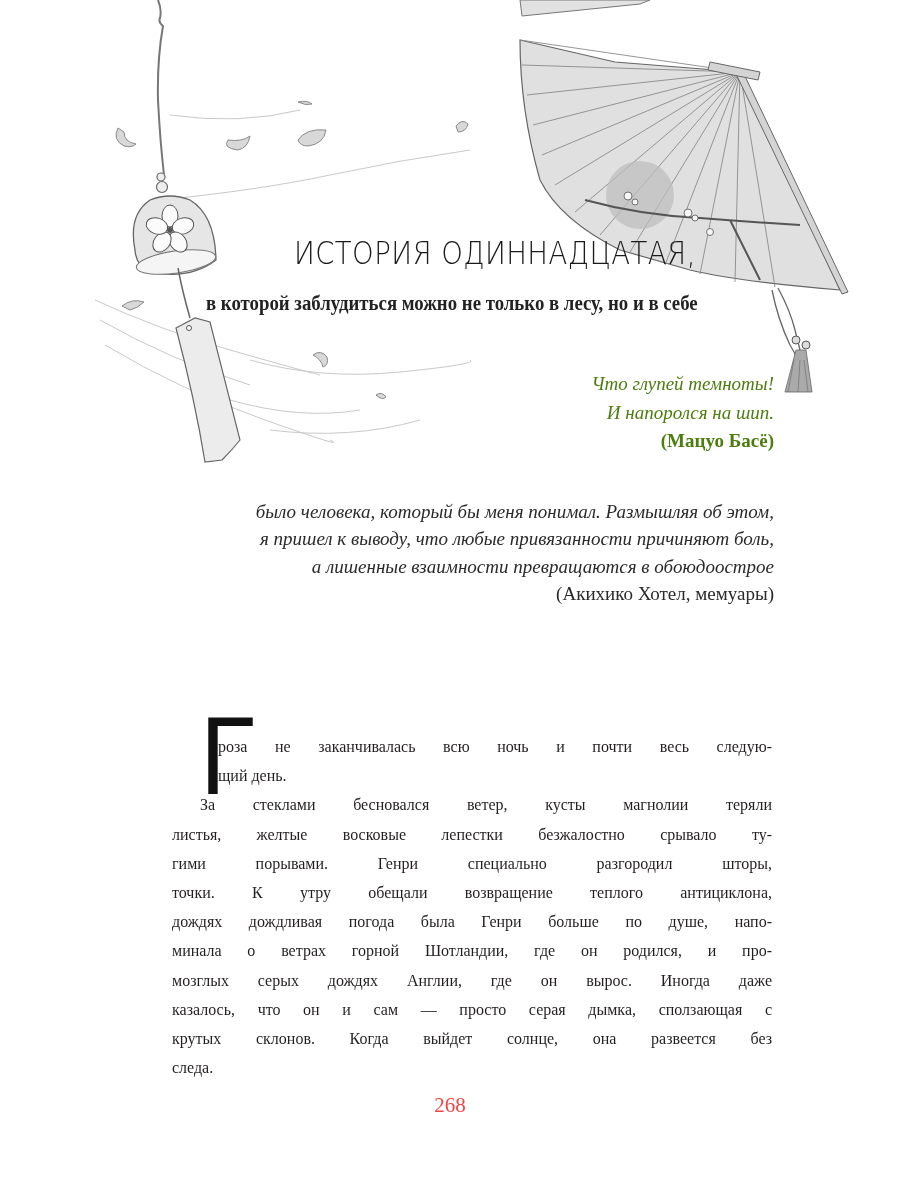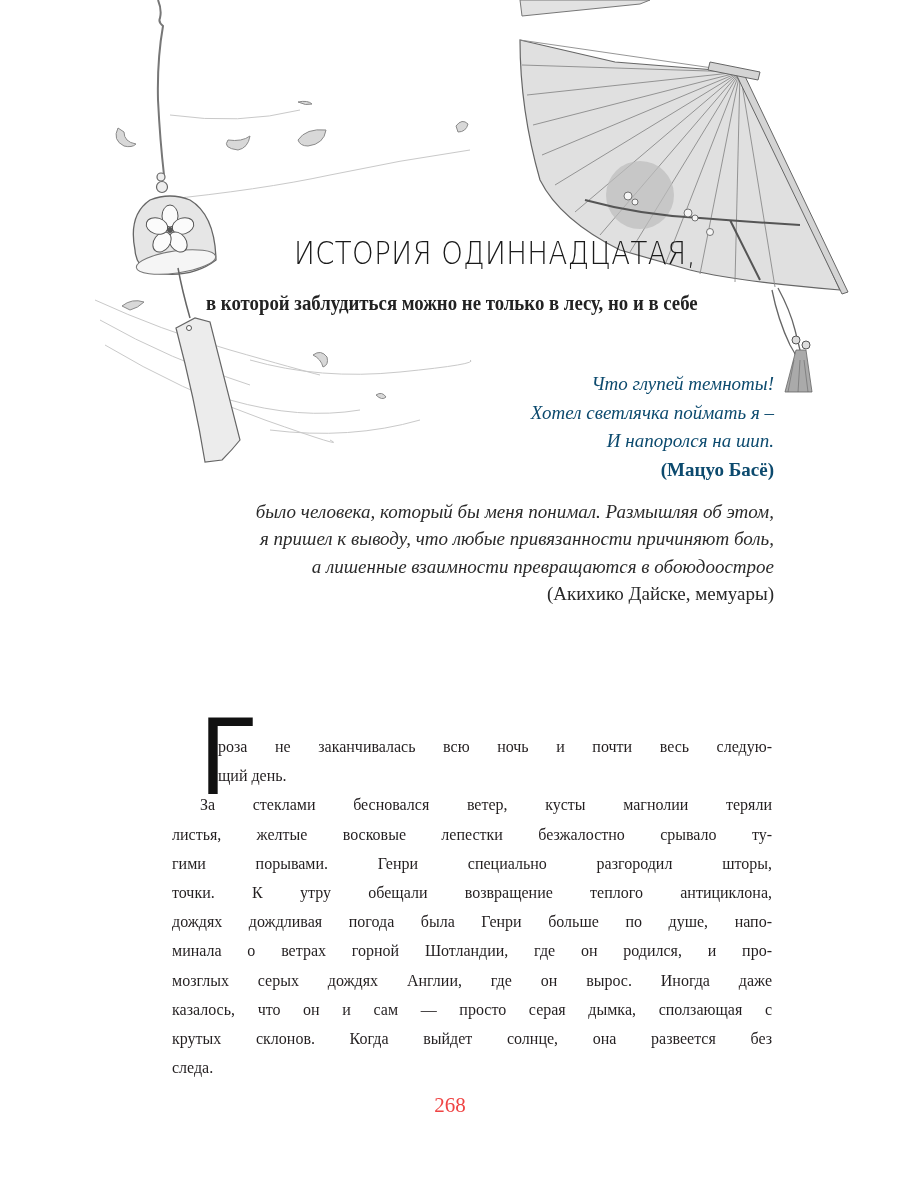--- a/index.html
+++ b/index.html
@@ -47,21 +47,21 @@
       transform-origin: left center;
       margin: 0;
     }
     .epigraph-poem {
       position: absolute;
       right: 126px;
       top: 370px;
       text-align: right;
       font-size: 19px;
       line-height: 28.5px;
-      color: #0c4a6e;
+      color: #4d7c0f;
       margin-left: 11px;
     }
     .epigraph-poem .line { font-style: italic; display: block; white-space: nowrap; }
     .epigraph-poem .attr { font-style: normal; display: block; white-space: nowrap; font-weight: bold; }
 
     .epigraph-quote {
       position: absolute;
       right: 126px;
       top: 498px;
       text-align: right;
@@ -204,30 +204,29 @@
       <line x1="804" y1="360" x2="808" y2="392"></line>
     </g>
   </g>
 </svg>
 
 <h1 class="chapter-title">ИСТОРИЯ ОДИННАДЦАТАЯ,</h1>
 <h2 class="chapter-subtitle">в которой заблудиться можно не только в лесу, но и в себе</h2>
 
 <div class="epigraph-poem">
   <span class="line">Что глупей темноты!</span>
-  <span class="line">Хотел светлячка поймать я –</span>
   <span class="line">И напоролся на шип.</span>
   <span class="attr">(Мацуо Басё)</span>
 </div>
 
 <div class="epigraph-quote">
   <span class="line">было человека, который бы меня понимал. Размышляя об этом,</span>
   <span class="line">я пришел к выводу, что любые привязанности причиняют боль,</span>
   <span class="line">а лишенные взаимности превращаются в обоюдоострое</span>
-  <span class="attr">(Акихико Дайске, мемуары)</span>
+  <span class="attr">(Акихико Хотел, мемуары)</span>
 </div>
 
 <div class="drop-cap">Г</div>
 
 <div class="body-text">
   <span class="line indent-drop">роза не заканчивалась всю ночь и почти весь следую-</span>
   <span class="line indent-drop last">щий день.</span>
   <span class="line indent">За стеклами бесновался ветер, кусты магнолии теряли</span>
   <span class="line">листья, желтые восковые лепестки безжалостно срывало ту-</span>
   <span class="line">гими порывами. Генри специально разгородил шторы,</span>

